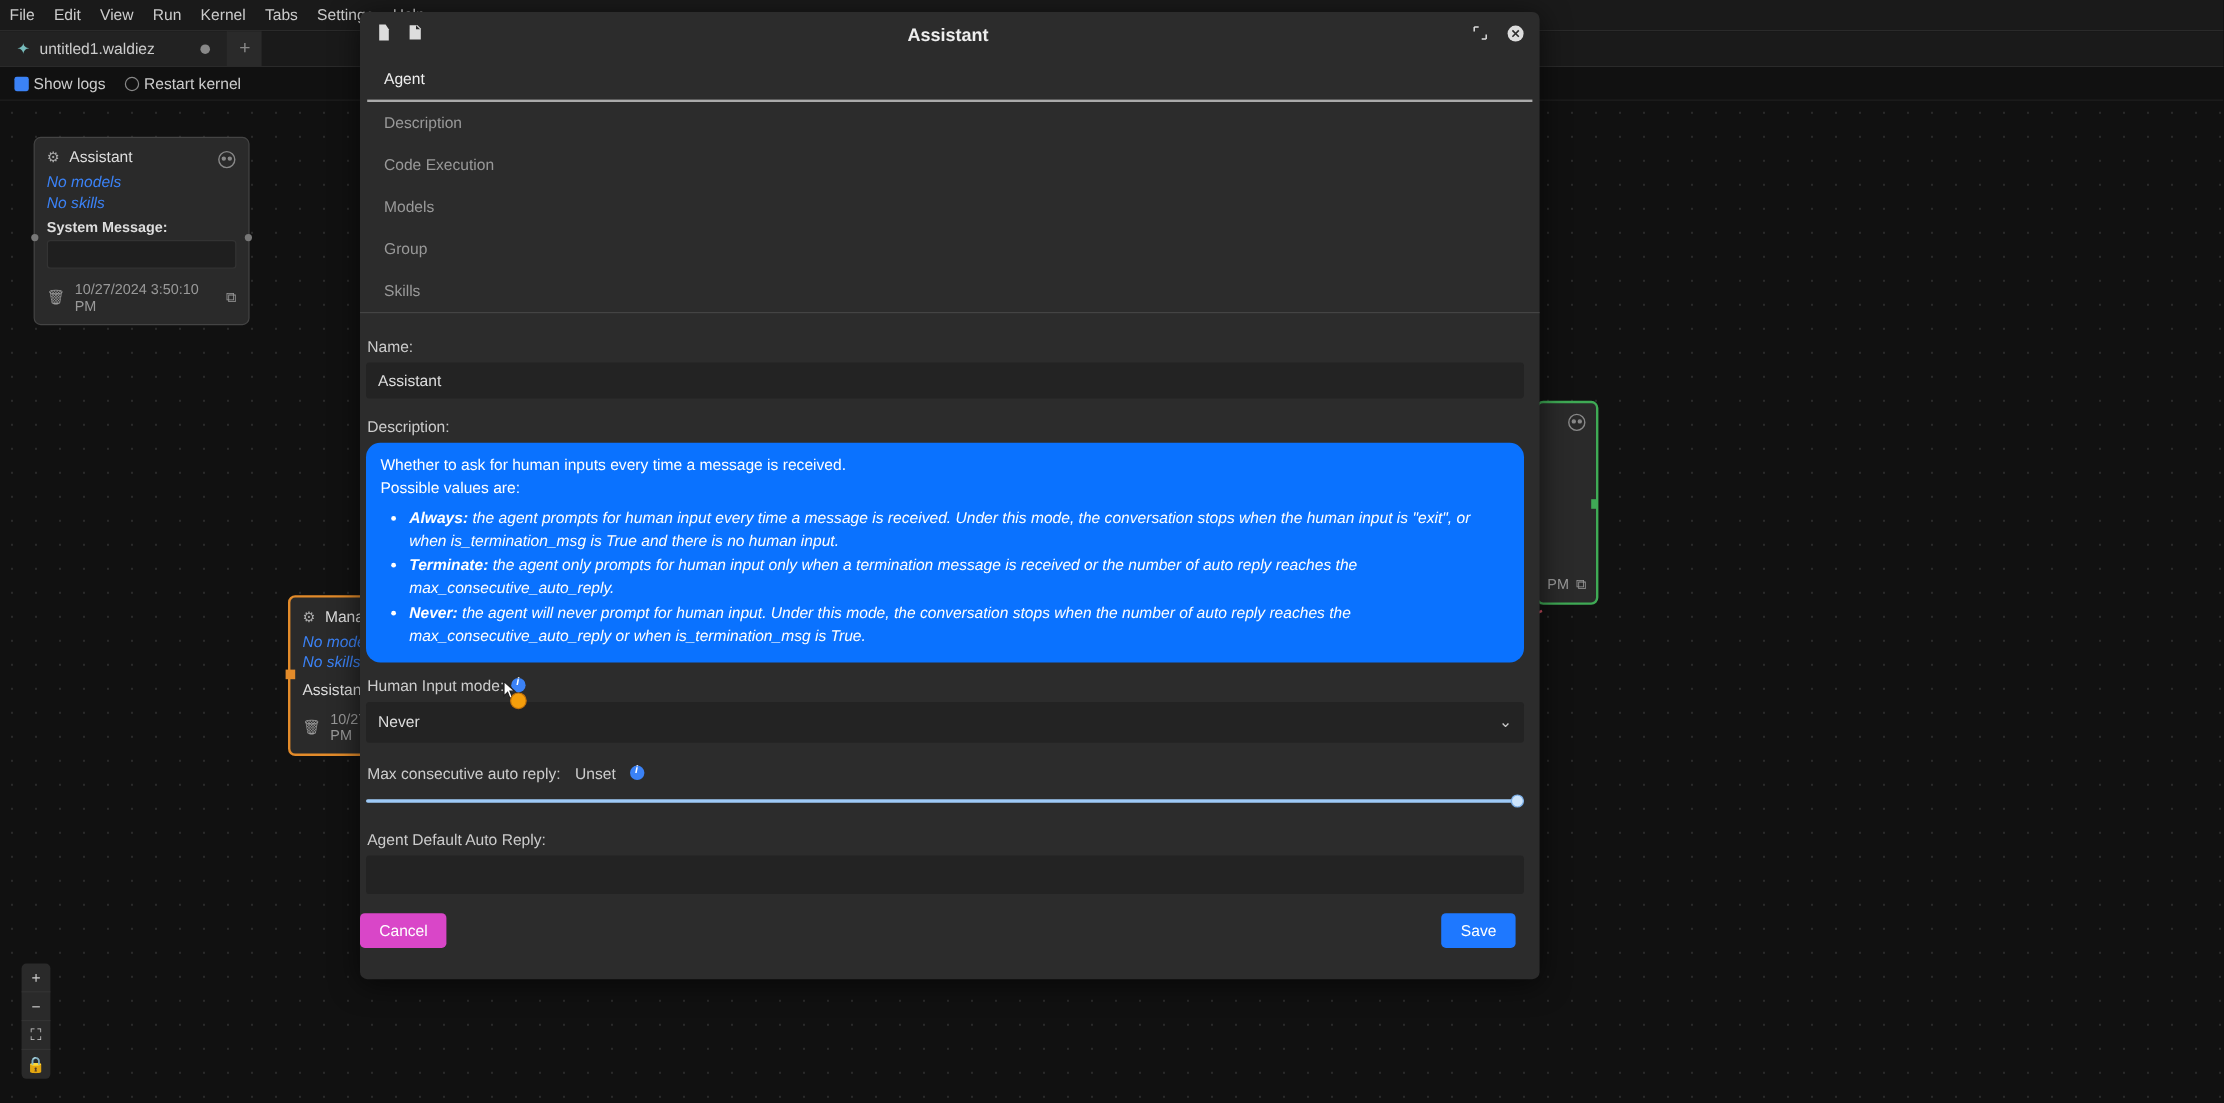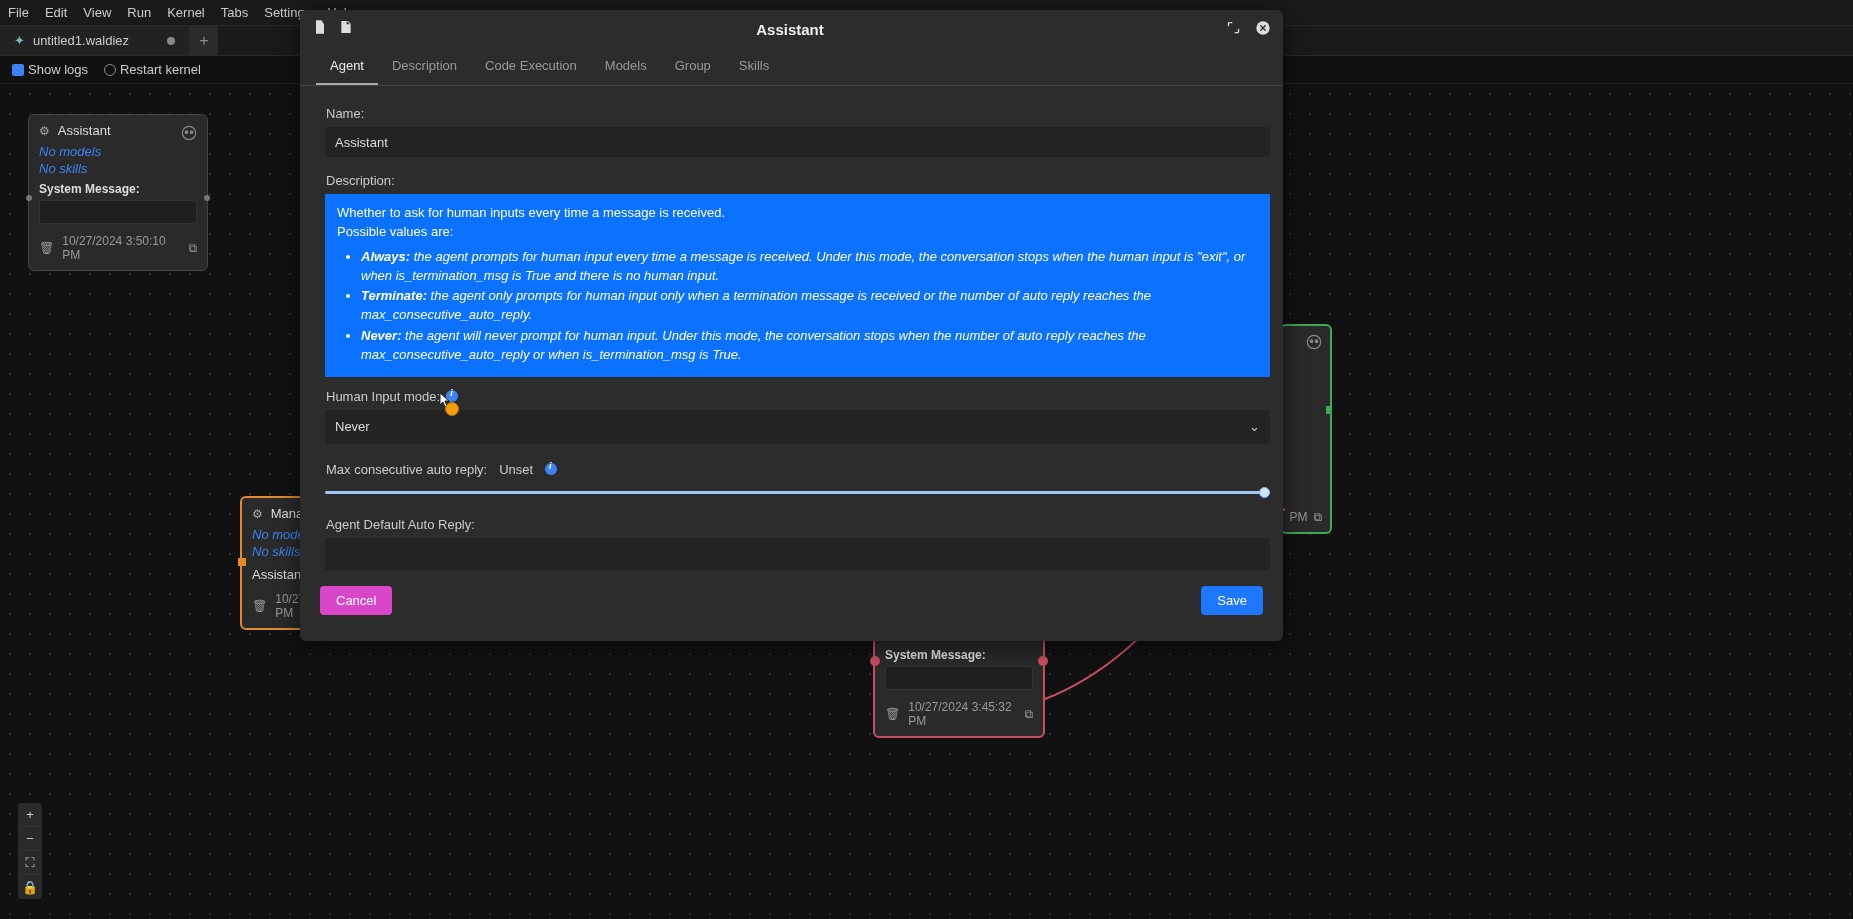--- a/index.html
+++ b/index.html
@@ -83,21 +83,21 @@
 .node .meta{font-style:italic;color:#3b82f6;margin:2px 0;}
 .node .sys-label{font-size:12px;color:#ddd;margin-top:6px;font-weight:bold;}
 .node .sys-box{width:100%;height:24px;background:#1f1f1f;border:1px solid #333;border-radius:3px;margin-top:4px;}
 .node .footer{display:flex;align-items:center;gap:8px;margin-top:10px;color:#999;font-size:12px;}
 .trash-icon,.copy-icon{font-size:12px;color:#999;}
 .node-assistant{border:1px solid #444;top:30px;left:28px;width:180px;}
 .node-manager{border:2px solid #e38b2a;top:412px;left:240px;width:175px;}
 .conn-dot-orange{position:absolute;width:10px;height:10px;background:#e38b2a;border-radius:50%;right:-5px;top:60px;}
 .node-user{border:2px solid #c94e60;top:495px;left:873px;width:172px;}
 .conn-dot-red{position:absolute;width:10px;height:10px;background:#c94e60;border-radius:50%;}
-.node-green{border:2px solid #3faa55;top:240px;left:1280px;width:52px;height:210px;overflow:hidden;}
+.node-green{border:2px solid #3faa55;top:250px;left:1280px;width:52px;height:170px;overflow:hidden;}
 .eye-svg{width:20px;height:20px;}
 
 .edge-icons{position:absolute;top:475px;left:1062px;display:flex;gap:8px;background:#2a2a2a;padding:6px;border-radius:4px;}
 .edge-icons span{color:#aaa;font-size:14px;}
 
 .right-play{position:absolute;right:8px;top:90px;width:14px;height:14px;border-radius:50%;border:1.5px solid #888;}
 
 .zoom-controls{position:absolute;left:18px;bottom:20px;background:#2a2a2a;border-radius:4px;display:flex;flex-direction:column;}
 .zoom-controls div{width:24px;height:24px;display:flex;align-items:center;justify-content:center;color:#ccc;cursor:pointer;border-bottom:1px solid #333;}
 .zoom-controls div:last-child{border-bottom:none;}
@@ -110,35 +110,35 @@
 }
 .modal-header{
   height:38px;display:flex;align-items:center;
   padding:0 12px;justify-content:space-between;
 }
 .modal-header-left{display:flex;gap:10px;}
 .doc-icon{font-size:16px;color:#ddd;}
 .modal-title{font-weight:600;color:#eee;font-size:15px;}
 .modal-header-right{display:flex;gap:14px;align-items:center;}
 .expand-icon,.close-icon{color:#ddd;cursor:pointer;}
-.modal-tabs{display:flex;border-bottom:1px solid #444;padding:0 16px;}
+.modal-tabs{display:flex;border-bottom:1px solid #444;padding:0 6px;flex-direction:column;}
 .modal-tab{padding:10px 14px;color:#999;cursor:pointer;font-size:13px;}
 .modal-tab.active{color:#eee;border-bottom:2px solid #aaa;}
-.modal-body{padding:14px 8px 12px 20px;}
+.modal-body{padding:14px 8px 12px 0;}
 .form-label{color:#ccc;font-size:13px;margin:6px 0 6px 6px;display:flex;align-items:center;gap:6px;}
 .text-input{width:calc(100% - 10px);margin:0 5px 10px 5px;height:30px;background:#232323;border:none;border-radius:3px;color:#ddd;padding:0 10px;font-size:13px;}
 .info-panel{
   margin:0 5px 12px 5px;background:#0d6efd;
   background:#1876f2;
   background:#0b62e6;
   background:#0f6fff;
   background:#0d73ff;
   background:#0b6bff;
   background:#0869ff;
-  padding:10px 12px;color:#fff;font-size:13px;border-radius:0;
+  padding:10px 12px;color:#fff;font-size:13px;border-radius:12px;
   line-height:1.45;
 }
 .info-panel{background:#0a72ff;}
 .info-panel strong{font-weight:700;}
 .info-panel ul{margin:6px 0 0 24px;font-style:italic;}
 .info-panel li{margin:2px 0;}
 .info-icon{width:12px;height:12px;border-radius:50%;background:#3b82f6;display:inline-block;position:relative;}
 .info-icon::after{content:"i";position:absolute;left:4px;top:-2px;font-size:9px;font-weight:bold;font-style:italic;color:#fff;}
 .select-box{width:calc(100% - 10px);margin:4px 5px 18px 5px;height:34px;background:#232323;border:none;border-radius:3px;color:#ddd;padding:0 10px;display:flex;align-items:center;justify-content:space-between;}
 .chevron{color:#ccc;}

